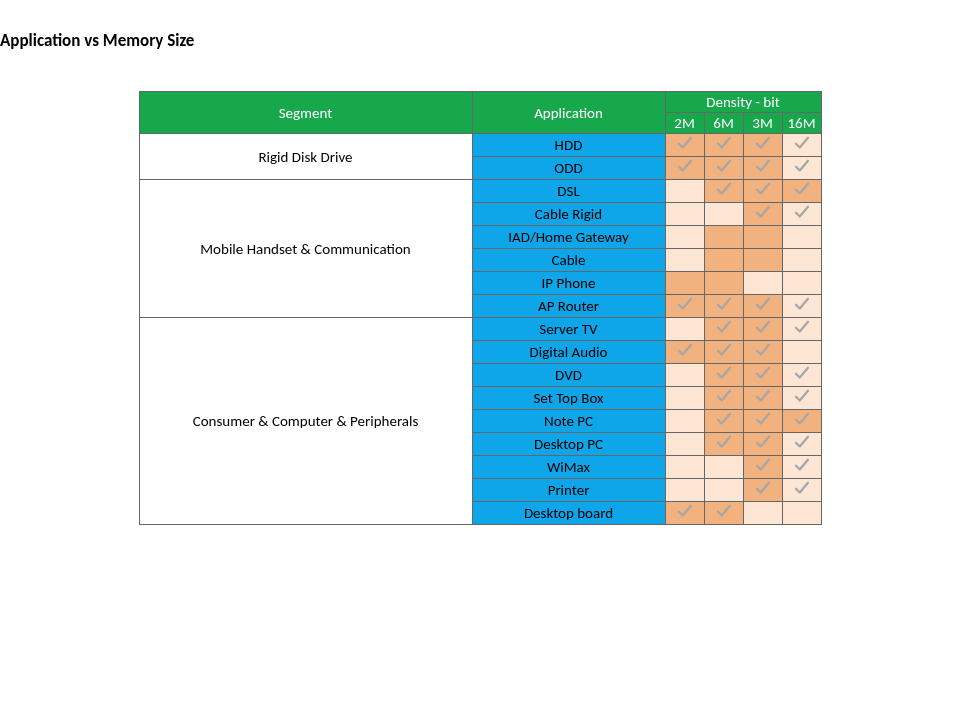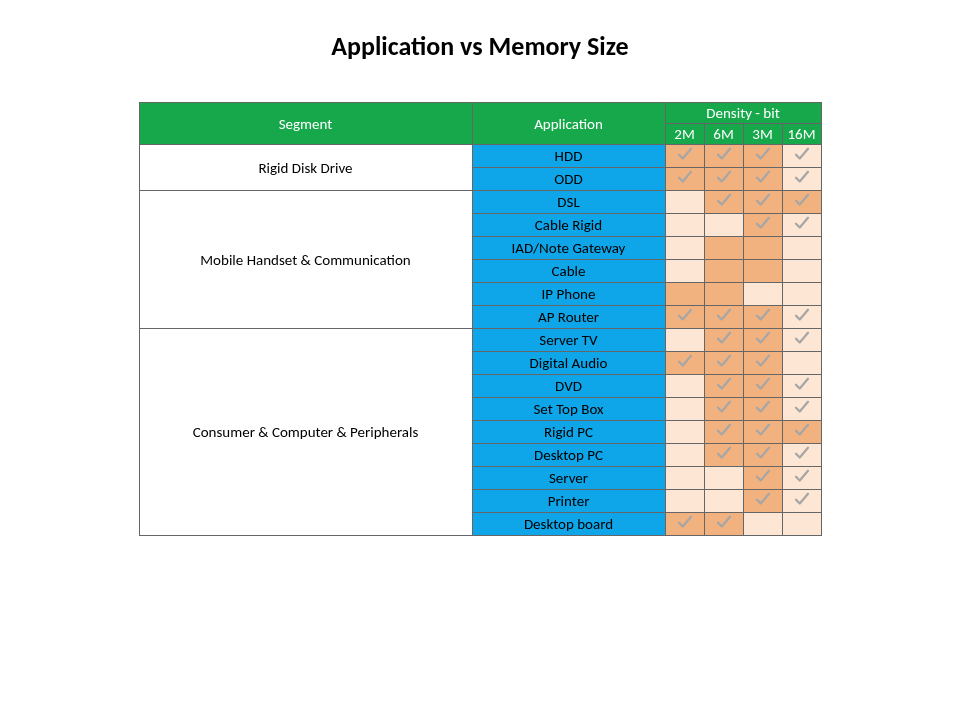--- a/index.html
+++ b/index.html
@@ -5,23 +5,23 @@
   body {
     margin: 0;
     padding: 0;
     width: 960px;
     height: 720px;
     font-family: Calibri, Arial, sans-serif;
     background: #fff;
     color: #000;
   }
   .title {
-    text-align: center;
+    text-align: left;
     font-weight: bold;
-    font-size: 26px;
+    font-size: 17px;
     margin-top: 30px;
     margin-bottom: 40px;
   }
   table {
     border-collapse: collapse;
     margin: 0 auto;
     font-size: 15px;
   }
   th, td {
     border: 1px solid #666;
@@ -143,21 +143,21 @@
         <td class="cell light"></td>
         <td class="cell light"></td>
         <td class="cell dark"><span class="tick"><svg viewBox="0 0 24 24">
               <path d="M4 13 L9 18 L20 5"></path>
             </svg></span></td>
         <td class="cell light"><span class="tick"><svg viewBox="0 0 24 24">
               <path d="M4 13 L9 18 L20 5"></path>
             </svg></span></td>
       </tr>
       <tr>
-        <td class="app">IAD/Note Gateway</td>
+        <td class="app">IAD/Home Gateway</td>
         <td class="cell light"></td>
         <td class="cell dark"></td>
         <td class="cell dark"></td>
         <td class="cell light"></td>
       </tr>
       <tr>
         <td class="app">Cable</td>
         <td class="cell light"></td>
         <td class="cell dark"></td>
         <td class="cell dark"></td>
@@ -232,21 +232,21 @@
               <path d="M4 13 L9 18 L20 5"></path>
             </svg></span></td>
         <td class="cell dark"><span class="tick"><svg viewBox="0 0 24 24">
               <path d="M4 13 L9 18 L20 5"></path>
             </svg></span></td>
         <td class="cell light"><span class="tick"><svg viewBox="0 0 24 24">
               <path d="M4 13 L9 18 L20 5"></path>
             </svg></span></td>
       </tr>
       <tr>
-        <td class="app">Rigid PC</td>
+        <td class="app">Note PC</td>
         <td class="cell light"></td>
         <td class="cell dark"><span class="tick"><svg viewBox="0 0 24 24">
               <path d="M4 13 L9 18 L20 5"></path>
             </svg></span></td>
         <td class="cell dark"><span class="tick"><svg viewBox="0 0 24 24">
               <path d="M4 13 L9 18 L20 5"></path>
             </svg></span></td>
         <td class="cell dark"><span class="tick"><svg viewBox="0 0 24 24">
               <path d="M4 13 L9 18 L20 5"></path>
             </svg></span></td>
@@ -258,21 +258,21 @@
               <path d="M4 13 L9 18 L20 5"></path>
             </svg></span></td>
         <td class="cell dark"><span class="tick"><svg viewBox="0 0 24 24">
               <path d="M4 13 L9 18 L20 5"></path>
             </svg></span></td>
         <td class="cell light"><span class="tick"><svg viewBox="0 0 24 24">
               <path d="M4 13 L9 18 L20 5"></path>
             </svg></span></td>
       </tr>
       <tr>
-        <td class="app">Server</td>
+        <td class="app">WiMax</td>
         <td class="cell light"></td>
         <td class="cell light"></td>
         <td class="cell dark"><span class="tick"><svg viewBox="0 0 24 24">
               <path d="M4 13 L9 18 L20 5"></path>
             </svg></span></td>
         <td class="cell light"><span class="tick"><svg viewBox="0 0 24 24">
               <path d="M4 13 L9 18 L20 5"></path>
             </svg></span></td>
       </tr>
       <tr>

